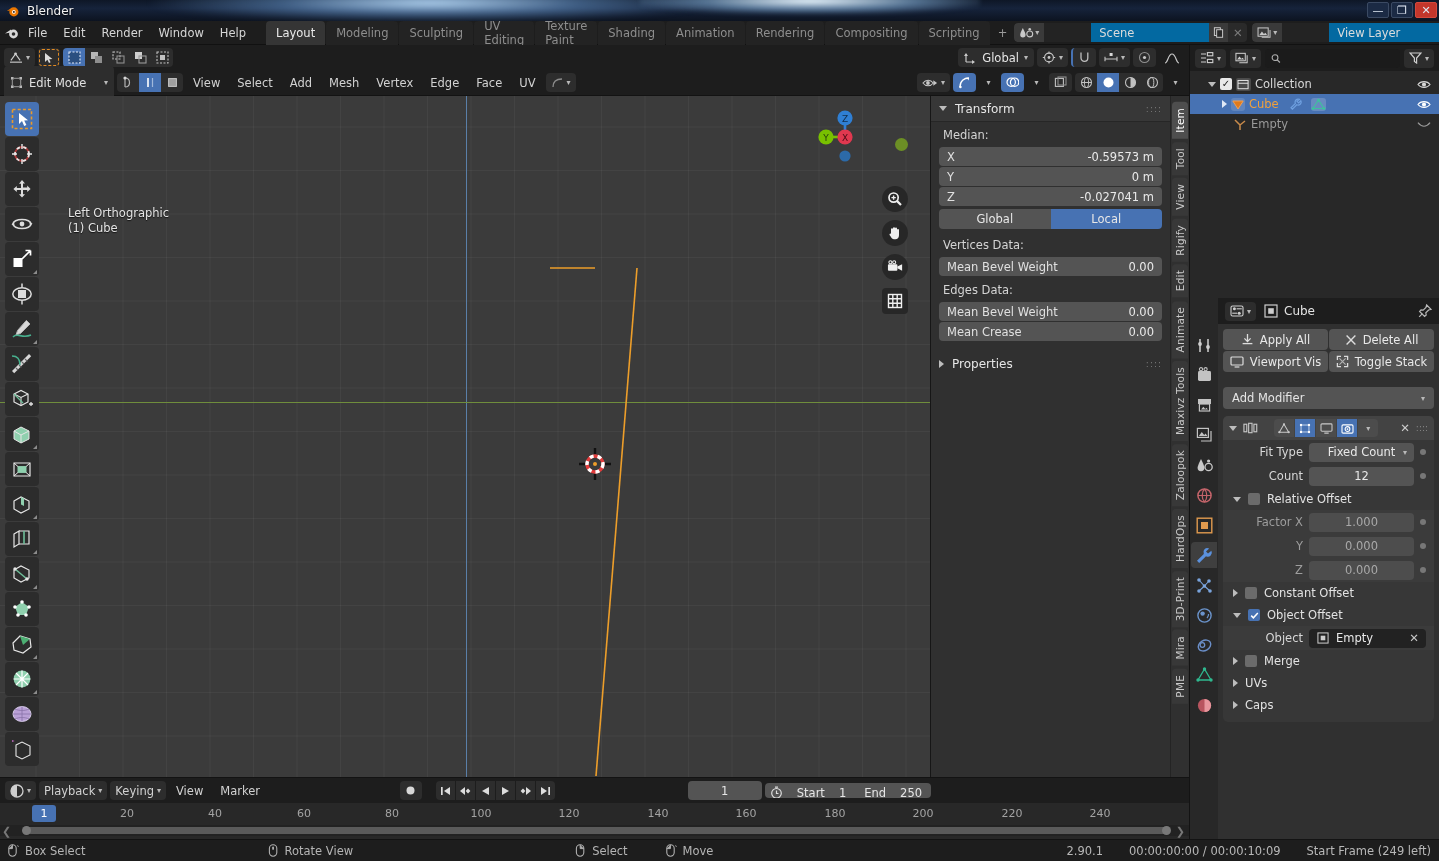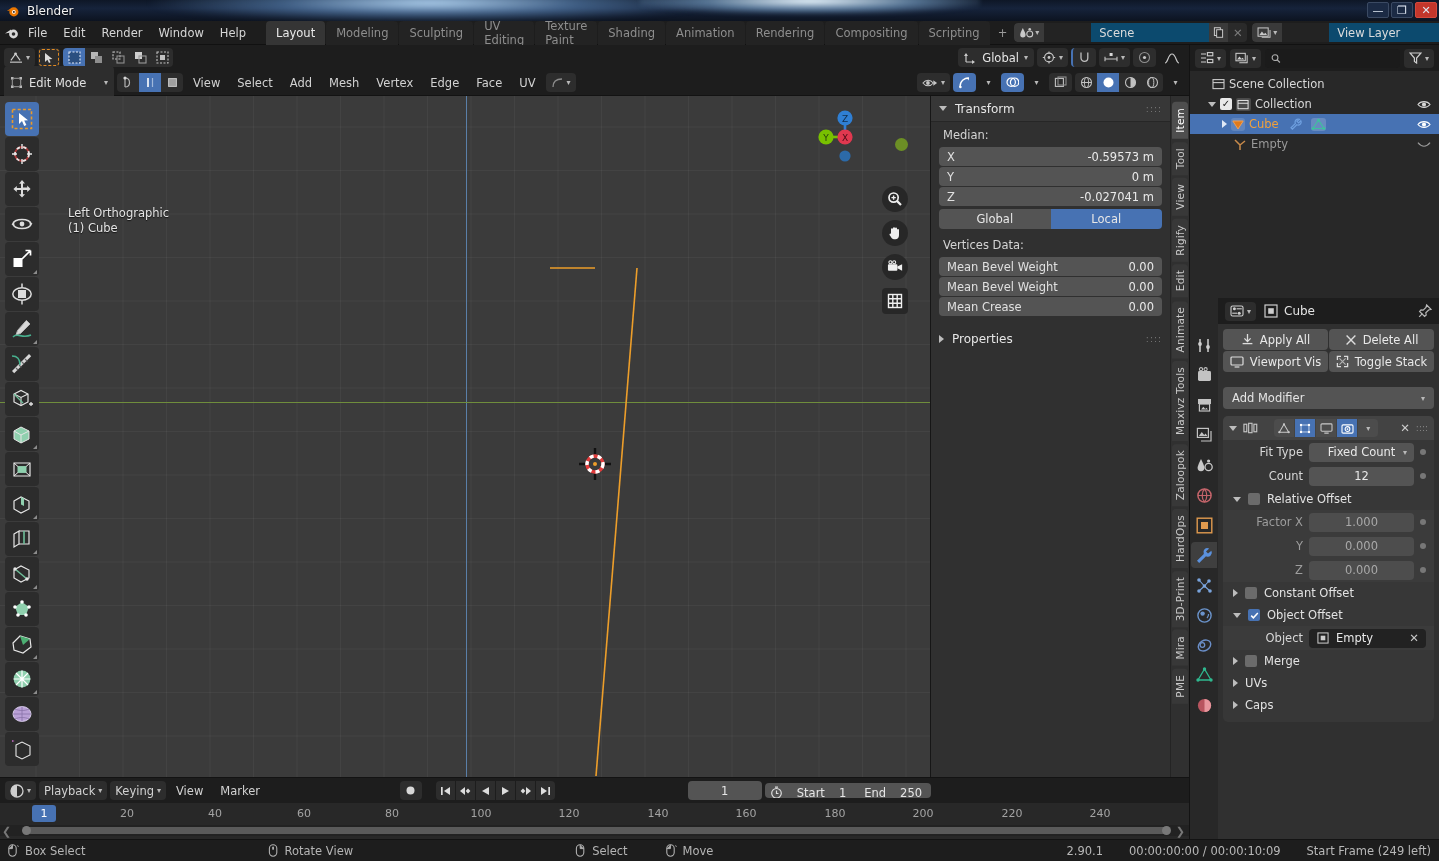--- a/index.html
+++ b/index.html
@@ -50,21 +50,21 @@
   .ws-tabs{ display:flex; align-items:center; margin-left:12px; gap:1px;}
   .ws-tab{
     padding:4px 10px; font-size:11.5px; color:#8e8e8e; background:#232323;
     border-radius:4px 4px 0 0; height:24px; display:flex;align-items:center;
   }
   .ws-tab.active{ background:#353535; color:#e9e9e9;}
   .ws-tab.plus{ background:transparent; color:#9a9a9a; padding:4px 7px;}
   .topbar-right{ margin-left:auto; display:flex; align-items:center; gap:5px; padding-right:6px;}
   .idblock{ display:flex; align-items:center; background:#232323; border-radius:4px; height:19px; overflow:hidden;}
   .idblock .ic{ width:30px;height:19px;display:flex;align-items:center;justify-content:center;gap:1px;background:#3a3a3a;border-radius:4px 0 0 4px;}
-  .idblock .nm{ background:#0c4a6e; padding:0 10px 0 8px; height:19px; display:flex;align-items:center; font-size:11.5px; color:#dcdcdc; min-width:118px;margin-left:47px;}
+  .idblock .nm{ background:#0369a1; padding:0 10px 0 8px; height:19px; display:flex;align-items:center; font-size:11.5px; color:#dcdcdc; min-width:118px;margin-left:47px;}
   .idblock .btn{ width:19px;height:19px;display:flex;align-items:center;justify-content:center;background:#3a3a3a;}
   .idblock .btn.x{ background:#2a2a2a; color:#7b7b7b;}
 
   
   .mid{ flex:1; display:flex; min-height:0; background:#1d1d1d;}
   .leftcol{ flex:1; display:flex; flex-direction:column; min-width:0;}
 
   
   .vp-header{
     height:25px; flex:0 0 25px; background:#1d1d1d; display:flex; align-items:center;
@@ -742,20 +742,21 @@
             </div>
             <div class="segbtns">
               <div>Global</div>
               <div class="on">Local</div>
             </div>
             <div class="sec-label">Vertices Data:</div>
             <div class="field">
               <span class="k">Mean Bevel Weight</span>
               <span class="v">0.00</span>
             </div>
+            <div class="sec-label">Edges Data:</div>
             <div class="field">
               <span class="k">Mean Bevel Weight</span>
               <span class="v">0.00</span>
             </div>
             <div class="field">
               <span class="k">Mean Crease</span>
               <span class="v">0.00</span>
             </div>
             <div class="panel-head" style="margin-top:10px;background:#303030;border-bottom:none;">
               <span class="tri"></span>
@@ -922,27 +923,20 @@
           </div>
           <div class="hbtn">
             <svg width="13" height="12" viewBox="0 0 13 12">
                 <path d="M1 1 h11 L7.6 6 v5 L5.4 9.4 V6Z" fill="none" stroke="#cfcfcf" stroke-width="1.2"></path>
               </svg>
             <span class="chev">▾</span>
           </div>
         </div>
 
         <div class="ol-body">
-          <div class="ol-row" style="padding-left:22px">
-            <svg width="13" height="12" viewBox="0 0 13 12">
-                <rect x="1" y="1.6" width="11" height="9" fill="none" stroke="#c9c9c9" stroke-width="1.1"></rect>
-                <path d="M1 4.6 h11" stroke="#c9c9c9" stroke-width="1.1"></path>
-              </svg>
-            <span>Scene Collection</span>
-          </div>
           <div class="ol-row" style="padding-left:18px">
             <span class="tri down"></span>
             <span style="width:12px;height:12px;background:#e9e9e9;border-radius:2px;display:flex;align-items:center;justify-content:center;color:#222;font-size:10px;line-height:1">✓</span>
             <svg width="15" height="13" viewBox="0 0 14 12" style="background:#4a4a4a;border-radius:2px;padding:1px">
                 <rect x="1" y="1.6" width="11" height="9" fill="none" stroke="#e2e2e2" stroke-width="1.1"></rect>
                 <path d="M1 4.6 h11" stroke="#e2e2e2" stroke-width="1.1"></path>
               </svg>
             <span>Collection</span>
             <svg class="eye" width="14" height="11" viewBox="0 0 15 11">
                 <path d="M1 5.5 C4 1.4 11 1.4 14 5.5 C11 9.6 4 9.6 1 5.5Z" fill="none" stroke="#d6d6d6" stroke-width="1.1"></path>

